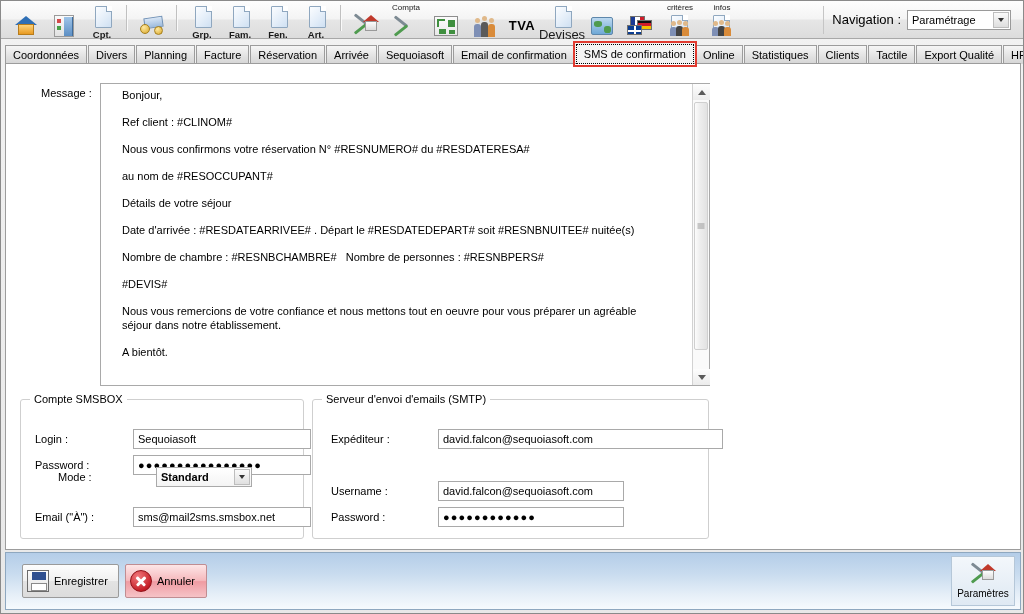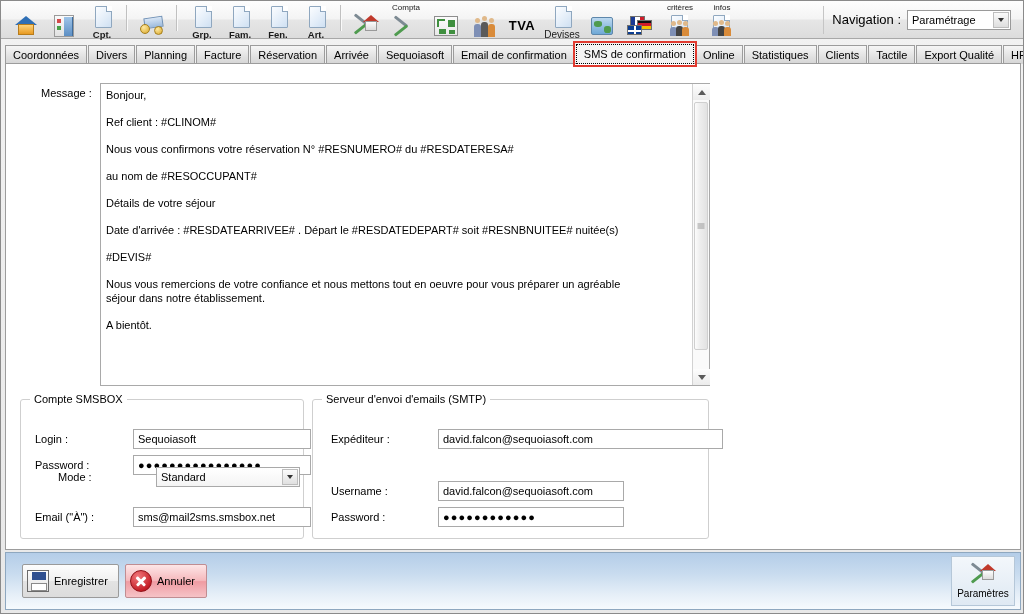--- a/index.html
+++ b/index.html
@@ -388,21 +388,21 @@
     display: flex;
   }
   .msg-body {
     flex: 1;
     padding: 4px 6px 0 5px;
     overflow: hidden;
     font-size: 11px;
     line-height: 14px;
   }
   .msg-body p {
-    margin: 0 0 13px 0;
+    margin: 0 0 13px 16px;
     white-space: pre-wrap;
   }
   .msg-scroll {
     width: 17px;
     background: #fafafa;
     border-left: 1px solid #d2d2d2;
     box-sizing: border-box;
     position: relative;
   }
   .sb-arrow {
@@ -731,21 +731,21 @@
       <div class="tb-btn">
         <div class="tb-ico">
           <div class="ic-tva">TVA</div>
         </div>
       </div>
 
       <div class="tb-btn wide">
         <div class="tb-ico">
             <div class="ic-doc"></div>
           </div>
-        <div class="tb-lbl" style="font-size:10px;font-weight:normal;">Devises</div>
+        <div class="tb-lbl" style="font-size:13px;font-weight:normal;">Devises</div>
       </div>
 
       <div class="tb-btn">
         <div class="tb-ico">
             <div class="ic-globe"></div>
           </div>
       </div>
 
       <div class="tb-btn">
         <div class="tb-ico">
@@ -824,20 +824,21 @@
   <div class="msg-label">Message :</div>
 
   <div class="msg-wrap">
     <div class="msg-body">
       <p>Bonjour,</p>
       <p>Ref client : #CLINOM#</p>
       <p>Nous vous confirmons votre réservation N° #RESNUMERO# du #RESDATERESA#</p>
       <p>au nom de #RESOCCUPANT#</p>
       <p>Détails de votre séjour</p>
       <p>Date d'arrivée : #RESDATEARRIVEE# . Départ le #RESDATEDEPART# soit #RESNBNUITEE# nuitée(s)</p>
+      <p>Nombre de chambre : #RESNBCHAMBRE#   Nombre de personnes : #RESNBPERS#</p>
       <p>#DEVIS#</p>
       <p style="max-width:545px;">Nous vous remercions de votre confiance et nous mettons tout en oeuvre pour vous préparer un agréable séjour dans notre établissement.</p>
       <p>A bientôt.</p>
     </div>
     <div class="msg-scroll">
       <div class="sb-arrow up">
           <span class="sb-up-tri"></span>
         </div>
       <div class="sb-thumb">
         <span class="sb-grip">
@@ -860,21 +861,21 @@
       <span class="fin" style="width:178px;">Sequoiasoft</span>
     </div>
 
     <div class="frow" style="left:14px; top:55px;">
       <span class="flabel" style="width:66px;">Password :</span>
       <span class="fin pw" style="width:178px;">●●●●●●●●●●●●●●●●</span>
     </div>
 
     <div class="frow" style="left:14px; top:67px;padding-left:23px;">
       <span class="flabel" style="width:66px;">Mode :</span>
-      <span class="fcombo" style="width:144px;">
+      <span class="fcombo" style="width:96px;font-weight:bold;">
         <span>Standard</span>
         <span class="arrowbox">
             <span class="caret-d"></span>
           </span>
       </span>
     </div>
 
     <div class="frow" style="left:14px; top:107px;">
       <span class="flabel" style="width:66px;">Email ("À") :</span>
       <span class="fin" style="width:178px;">sms@mail2sms.smsbox.net</span>

